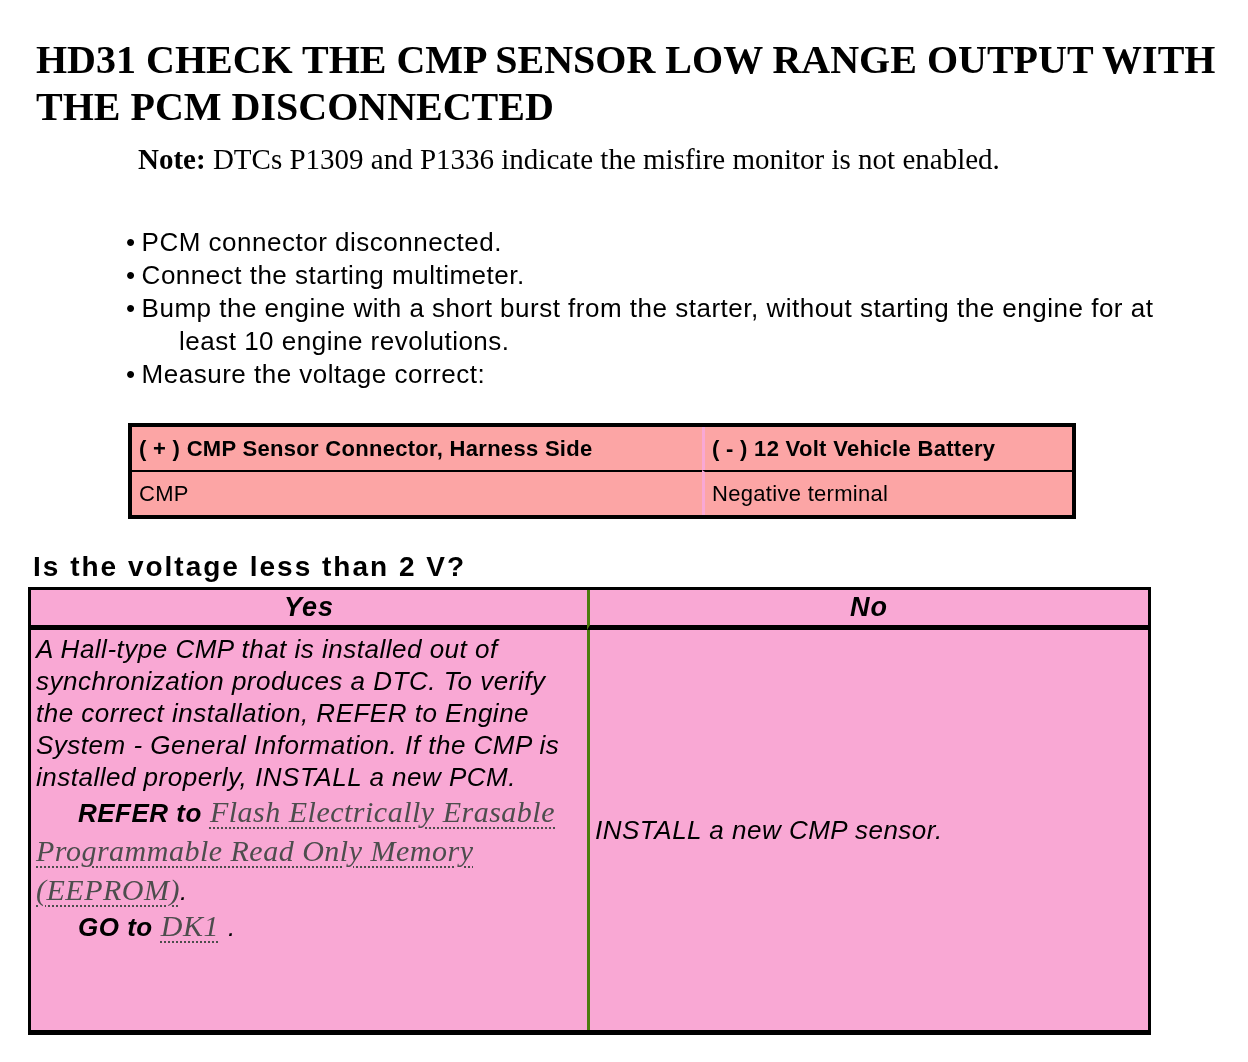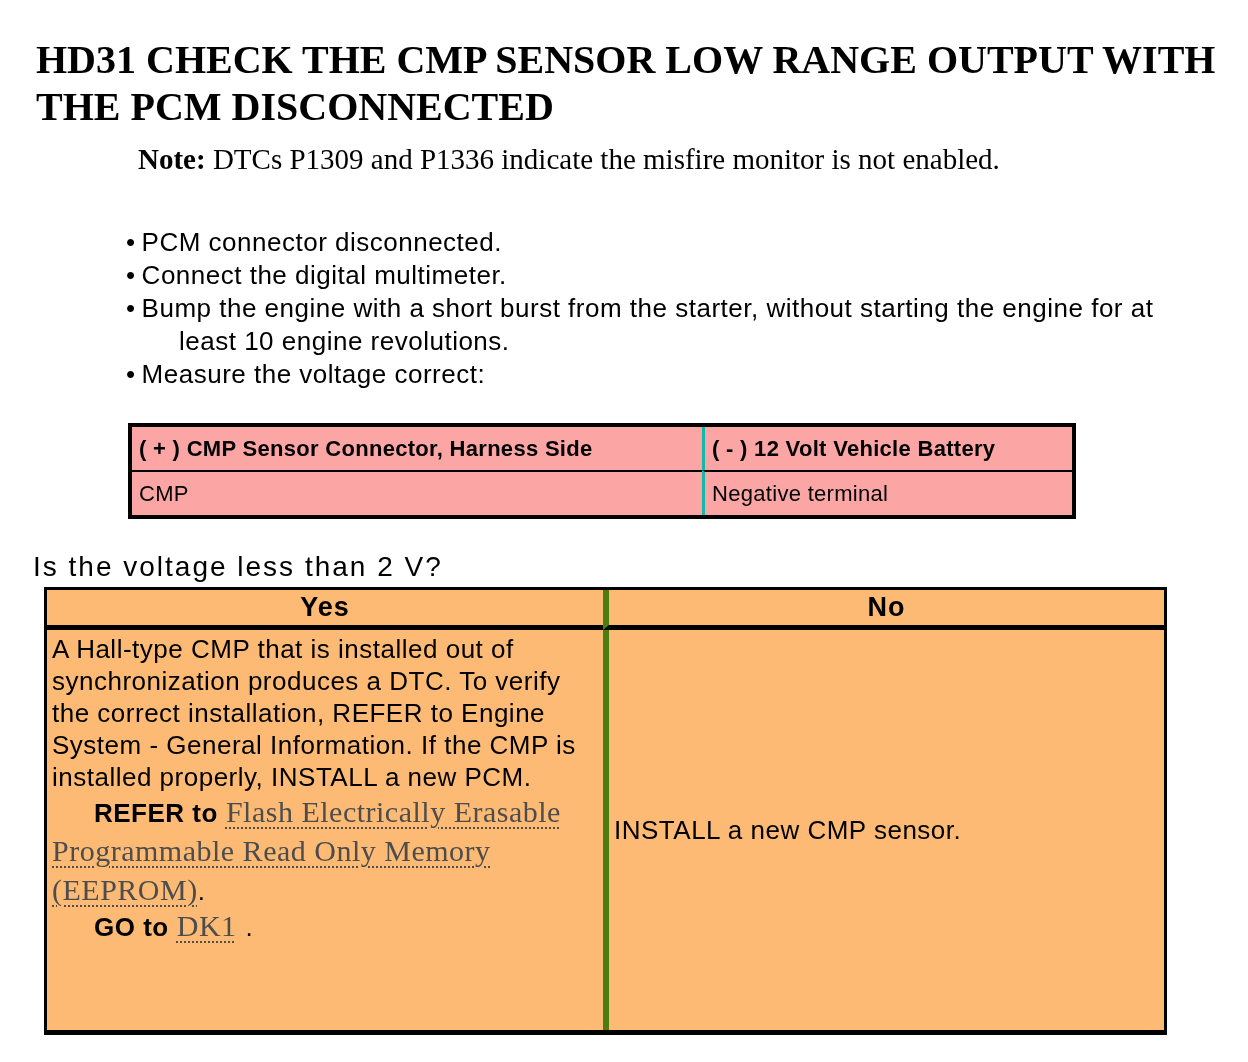--- a/index.html
+++ b/index.html
@@ -37,42 +37,43 @@
   
   .m-table {
     position:absolute; left:128px; top:423px; width:940px;
     border:4px solid #000;
     display:grid; grid-template-columns:570px 1fr;
     font-size:22px; letter-spacing:0.3px;
     background:#fca5a5;
   }
   .m-cell { height:43px; display:flex; align-items:center; padding:0 7px; white-space:nowrap; overflow:hidden; }
   .m-head { font-weight:bold; }
-  .m-col2 { border-left:3px solid #14b8a6; }
+  .m-col2 { border-left:3px solid #f9a8d4; }
   .m-row2 { border-top:2px solid #000; }
 
   
   .question {
     position:absolute; left:33px; top:551px;
-    font-size:28px; font-weight:normal; letter-spacing:2px; white-space:nowrap;
+    font-size:28px; font-weight:bold; letter-spacing:2px; white-space:nowrap;
   }
 
   
   .r-table {
-    position:absolute; left:44px; top:587px; width:1117px; height:440px;
+    position:absolute; left:28px; top:587px; width:1117px; height:440px;
     border:3px solid #000; border-bottom-width:5px;
     display:grid; grid-template-columns:556px 1fr; grid-template-rows:40px 1fr;
-    background:#fdba74;
+    background:#f9a8d4;
+    font-style:italic;
   }
   .r-head {
     display:flex; align-items:center; justify-content:center;
     font-size:27px; font-weight:bold; letter-spacing:1px;
     border-bottom:5px solid #000;
   }
-  .r-col2 { border-left:6px solid #4d7c0f; }
+  .r-col2 { border-left:3px solid #4d7c0f; }
   .yes-cell {
     padding:3px 21px 0 5px;
     font-size:26px; line-height:32px; letter-spacing:0.5px;
   }
   .yes-cell p { margin:0; }
   .p-refer { margin-top:35px; line-height:37px; }
   .p-go { margin-top:36px; line-height:32px; }
   .action { font-weight:bold; margin-right:8px;margin-left:42px; }
   .doc-link {
     font-family:"Liberation Serif", serif; font-size:30px;
@@ -93,21 +94,21 @@
 <div class="page">
 
   <h1 class="title">HD31 CHECK THE CMP SENSOR LOW RANGE OUTPUT WITH THE PCM DISCONNECTED</h1>
 
   <div class="note">
     <span class="note-label">Note:</span><span> DTCs P1309 and P1336 indicate the misfire monitor is not enabled.</span>
   </div>
 
   <ul class="bullets">
     <li>PCM connector disconnected.</li>
-    <li>Connect the digital multimeter.</li>
+    <li>Connect the starting multimeter.</li>
     <li>Bump the engine with a short burst from the starter, without starting the engine for at least 10 engine revolutions.</li>
     <li>Measure the voltage correct:</li>
   </ul>
 
   <div class="m-table">
     <div class="m-cell m-head">( + ) CMP Sensor Connector, Harness Side</div>
     <div class="m-cell m-head m-col2">( - ) 12 Volt Vehicle Battery</div>
     <div class="m-cell m-row2">CMP</div>
     <div class="m-cell m-row2 m-col2">Negative terminal</div>
   </div>

